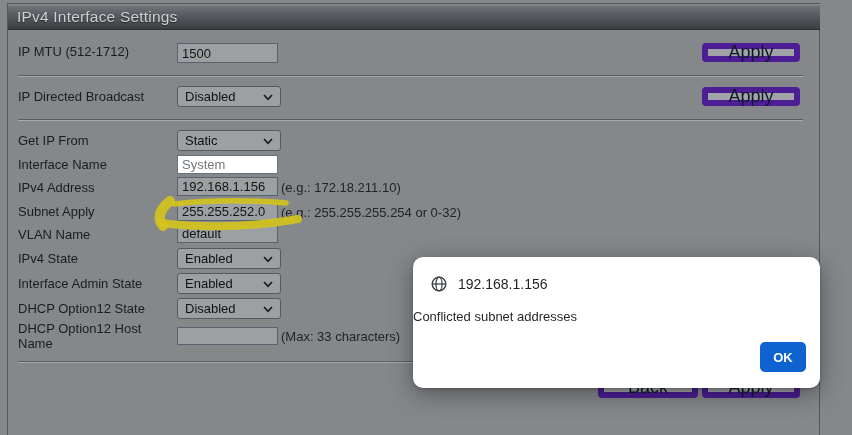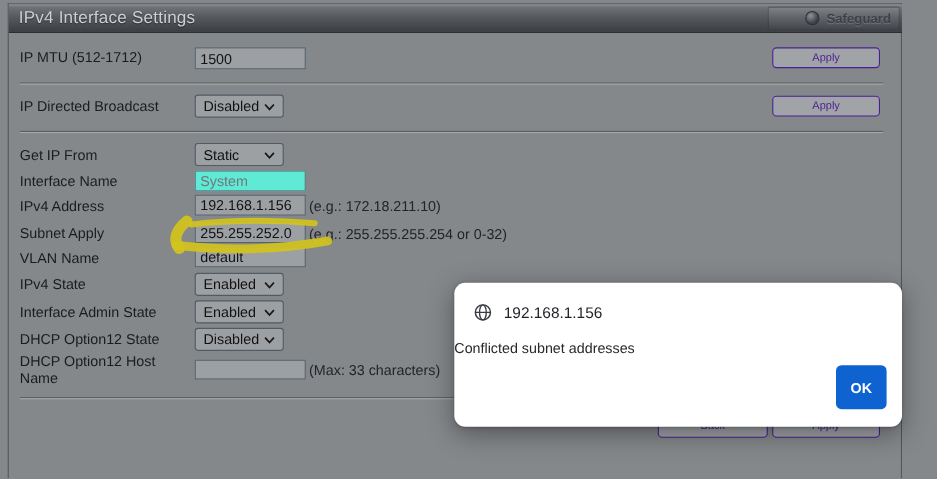--- a/index.html
+++ b/index.html
@@ -43,34 +43,34 @@
 
   .lbl { position:absolute; left:18px; width:155px; font-size:13px; color:#1b1c1e; line-height:15px; }
   .hint { position:absolute; left:281px; font-size:13px; color:#222426; white-space:nowrap; }
 
   .tinput {
     position:absolute; left:177px; width:101px; height:20px;
     box-sizing:border-box; background:#9da0a3; border:1px solid #56636f;
     font-family:"Liberation Sans", sans-serif; font-size:13px; color:#121315;
     padding:0 4px; outline:none;
   }
-  .tinput.disabled { color:#73767a; background:#5eead4; border-color:#66727c; }
+  .tinput.disabled { color:#73767a; background:#ffffff; border-color:#66727c; }
 
   .sel {
-    position:absolute; left:177px; width:81px; height:21px;
+    position:absolute; left:177px; width:104px; height:21px;
     box-sizing:border-box; background:#9da0a3; border:1px solid #505b65;
     border-radius:3px; display:flex; align-items:center; padding:0 7px;
     font-size:13px; color:#101113; cursor:default;
   }
   .sel .chev { position:absolute; right:7px; top:7px; }
 
   .btn {
     position:absolute; box-sizing:border-box;
-    background:#a1a4a7; border:1px solid #4c1d95; border-radius:4px;
-    font-size:10px; color:#4c1d95;
+    background:#a1a4a7; border:6px solid #4c1d95; border-radius:4px;
+    font-size:18px; color:#0f172a;
     display:flex; align-items:center; justify-content:center;
   }
   .sep {
     position:absolute; left:18px; width:785px; height:2px;
     border-top:1px solid #595c60; border-bottom:1px solid #a7aaad;
     box-sizing:border-box;
   }
 
   .marker { position:absolute; left:148px; top:192px; z-index:5; pointer-events:none; }
 
@@ -79,39 +79,35 @@
     background:#ffffff; border-radius:10px; z-index:10;
     box-shadow:0 6px 24px rgba(0,0,0,.38), 0 1px 3px rgba(0,0,0,.2);
   }
   .dlg-title-row {
     position:absolute; left:17px; top:18px;
     display:flex; align-items:center; gap:10px;
   }
   .dlg-title { font-size:14px; color:#1f2124; }
   .dlg-msg { position:absolute; left:0; top:52px; font-size:13px; color:#26282b; }
   .dlg-ok {
-    position:absolute; right:14px; bottom:16px; width:46px; height:40px;
+    position:absolute; right:14px; bottom:16px; width:46px; height:30px;
     background:var(--accent-blue,#0e63d0); border:none; border-radius:5px;
     color:#ffffff; font-family:"Liberation Sans", sans-serif;
     font-size:13px; font-weight:600;
     display:flex; align-items:center; justify-content:center; cursor:pointer;
   }
   .footer-btn { z-index:1; }
 </style>
 </head>
 <body style="--accent-blue: #0e63d0;">
 
 <div class="panel"></div>
 
 <div class="hdr">
   <div class="hdr-title">IPv4 Interface Settings</div>
-  <div class="safeguard">
-    <span class="sg-circle"></span>
-    <span class="sg-text">Safeguard</span>
-  </div>
 </div>
 
 <div class="lbl" style="top:44px">IP MTU (512-1712)</div>
 <input class="tinput" style="top: 43px;" value="1500">
 <div class="btn" style="left:702px; top:43px; width:98px; height:19px">Apply</div>
 <div class="sep" style="top:75px"></div>
 
 <div class="lbl" style="top:89px">IP Directed Broadcast</div>
 <div class="sel" style="top:86px">
   <span>Disabled</span>

